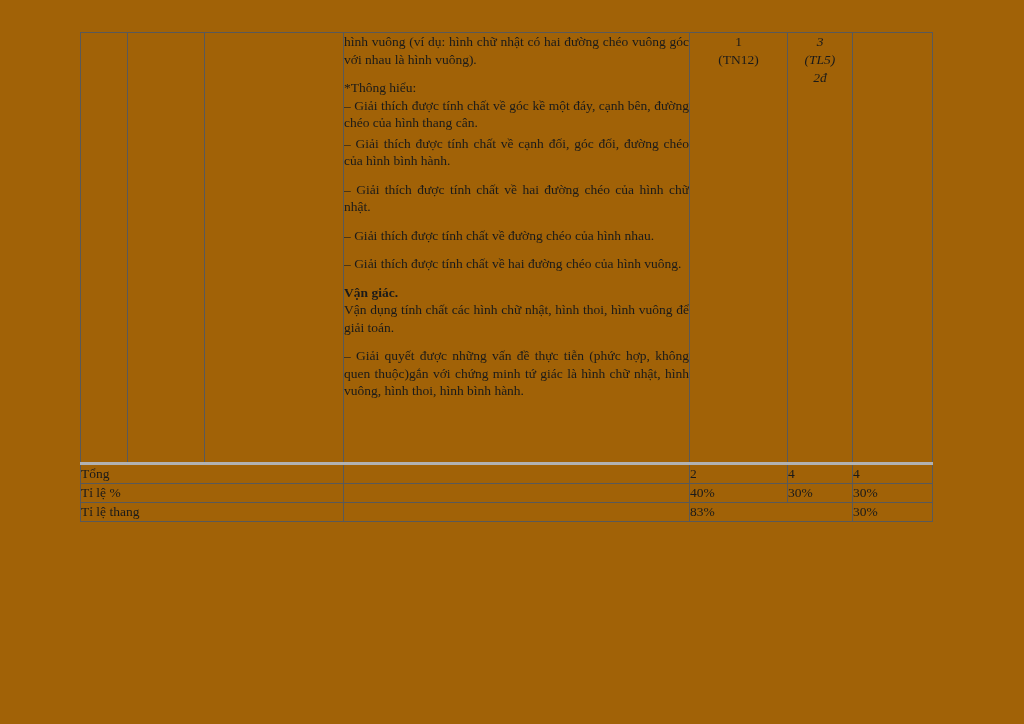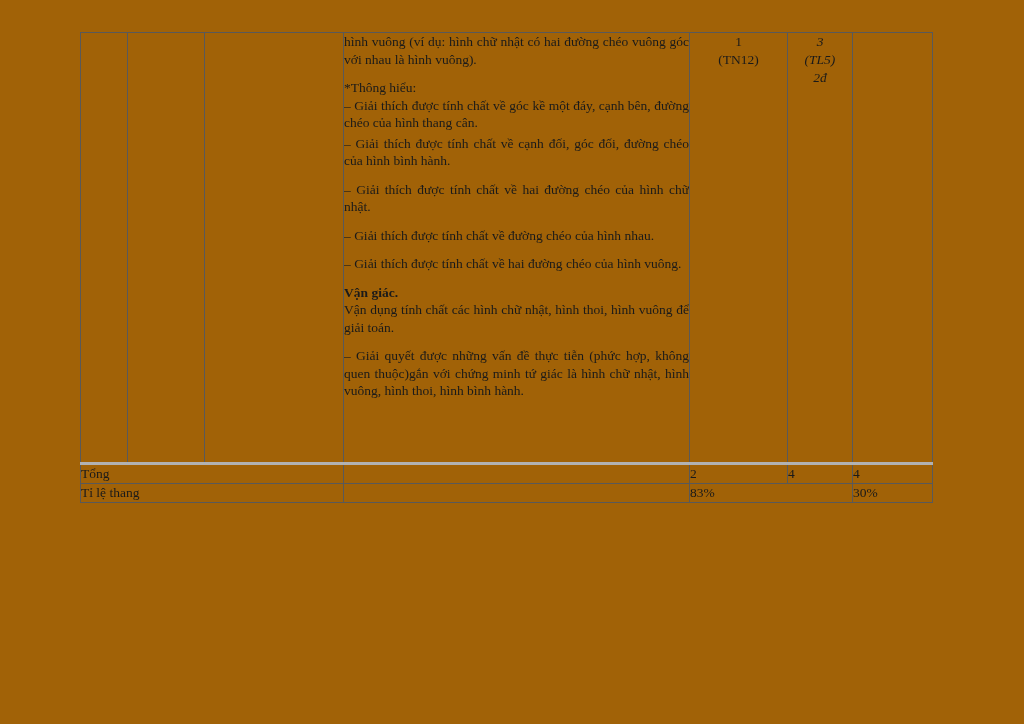--- a/index.html
+++ b/index.html
@@ -103,20 +103,27 @@
     </tr>
 
     <tr class="footer-row r-tong">
       <td colspan="3" class="footer-label">Tổng</td>
       <td></td>
       <td>2</td>
       <td>4</td>
       <td>4</td>
     </tr>
 
+    <tr class="footer-row r-tile">
+      <td colspan="3" class="footer-label">Tỉ lệ %</td>
+      <td></td>
+      <td>40%</td>
+      <td>30%</td>
+      <td>30%</td>
+    </tr>
 
     <tr class="footer-row r-chung">
       <td colspan="3" class="footer-label">Tỉ lệ thang</td>
       <td></td>
       <td colspan="2">83%</td>
       <td>30%</td>
     </tr>
   </tbody>
     </table>
 </div>

